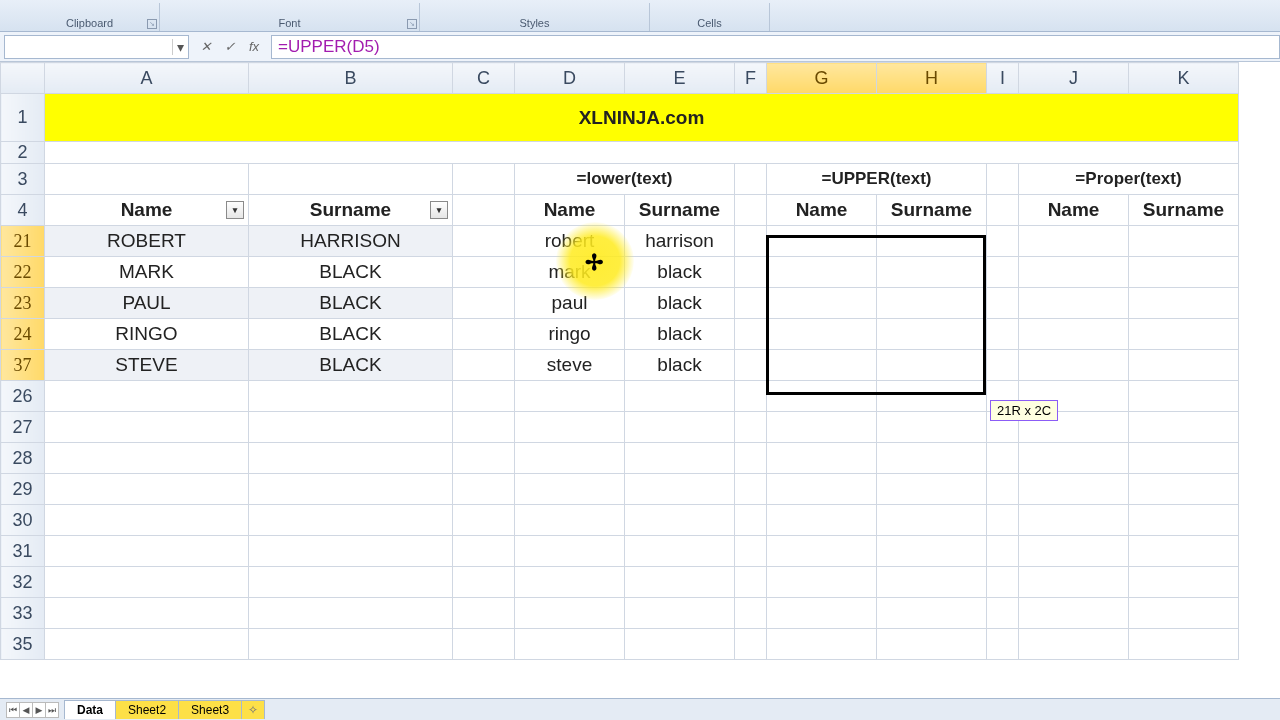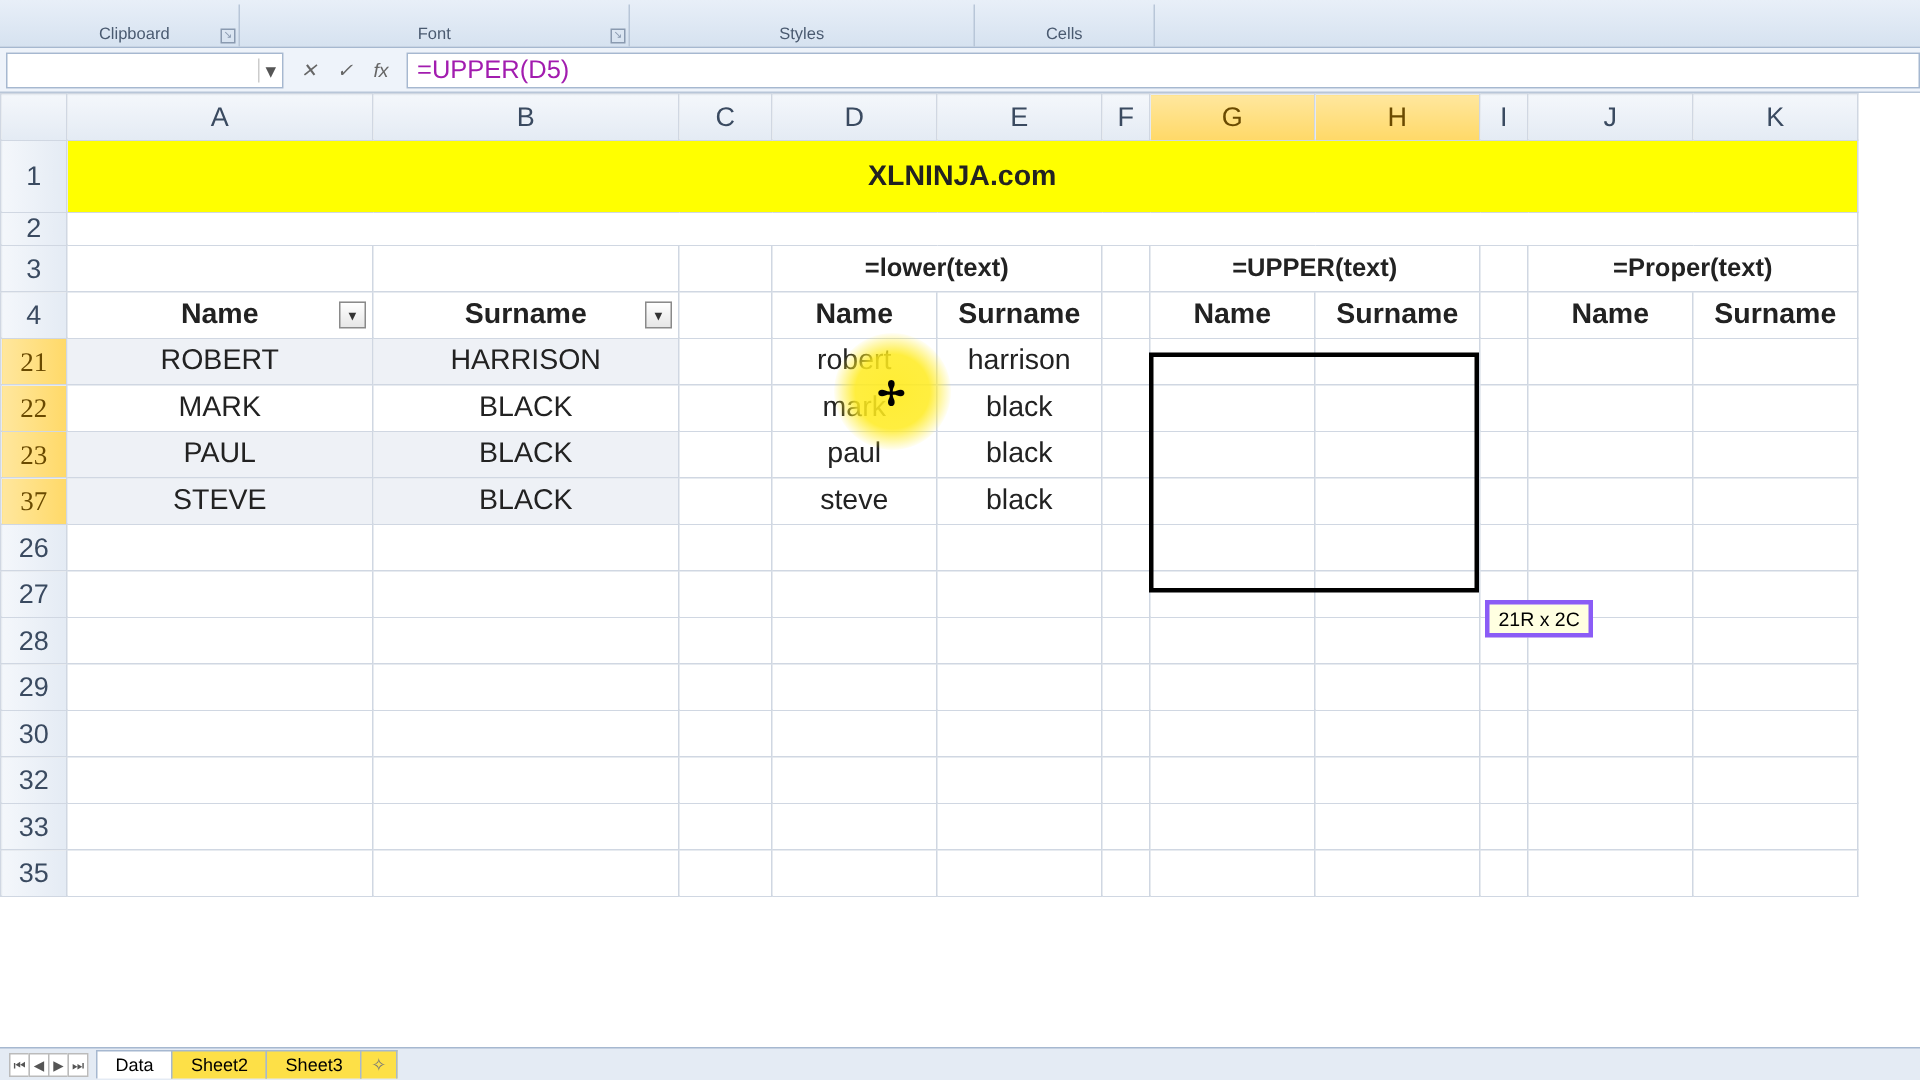--- a/index.html
+++ b/index.html
@@ -141,21 +141,21 @@
 
 .selection {
   position: absolute;
   border: 3px solid #000;
   pointer-events: none;
   z-index: 5;
 }
 .size-tip {
   position: absolute;
   background: #ffffe1;
-  border: 3px solid #8b5cf6;
+  border: 1px solid #8b5cf6;
   font-size: 13px;
   padding: 2px 6px;
   z-index: 6;
   white-space: nowrap;
 }
 
 
 .cursor-glow {
   position: absolute;
   width: 78px;
@@ -183,21 +183,21 @@
   height: 22px;
   background: #e4ebf4;
   border-top: 1px solid #a6b8d0;
   display: flex;
   align-items: center;
   font-size: 12px;
 }
 .tab-nav { display: flex; margin: 0 6px; }
 .tab-nav span { width: 14px; text-align: center; color: #555; border: 1px solid #bbb; background: #fff; margin-right: -1px; font-size: 9px; line-height: 14px; }
 .tab { padding: 2px 12px; background: #fde047; border: 1px solid #a6b8d0; border-bottom: none; margin-right: -1px; }
-.tab.active { background: #fff; font-weight: normal; }
+.tab.active { background: #fff; font-weight: bold; }
 .tab.new { padding: 2px 6px; color: #777; }
 </style>
 </head>
 <body>
 
 <div class="ribbon">
   <div class="ribbon-group" style="width:140px">
     <span>Clipboard</span>
       <span class="launcher">↘</span>
   </div>
@@ -335,20 +335,34 @@
     <td>paul</td>
     <td>black</td>
     <td></td>
     <td></td>
     <td></td>
     <td></td>
           <td></td>
           <td></td>
   </tr>
   <tr>
+    <th class="rowhead sel-row">24</th>
+    <td>RINGO</td>
+    <td>BLACK</td>
+    <td></td>
+    <td>ringo</td>
+    <td>black</td>
+    <td></td>
+    <td></td>
+    <td></td>
+    <td></td>
+          <td></td>
+          <td></td>
+  </tr>
+  <tr>
     <th class="rowhead sel-row">37</th>
     <td class="src-band">STEVE</td>
     <td class="src-band">BLACK</td>
     <td></td>
     <td>steve</td>
     <td>black</td>
     <td></td>
     <td></td>
     <td></td>
     <td></td>
@@ -407,20 +421,34 @@
           <td></td>
           <td></td>
           <td></td>
           <td></td>
           <td></td>
           <td></td>
           <td></td>
         </tr>
   <tr>
           <th class="rowhead">30</th>
+          <td></td>
+          <td></td>
+          <td></td>
+          <td></td>
+          <td></td>
+          <td></td>
+          <td></td>
+          <td></td>
+          <td></td>
+          <td></td>
+          <td></td>
+        </tr>
+  <tr>
+          <th class="rowhead">31</th>
           <td></td>
           <td></td>
           <td></td>
           <td></td>
           <td></td>
           <td></td>
           <td></td>
           <td></td>
           <td></td>
           <td></td>

